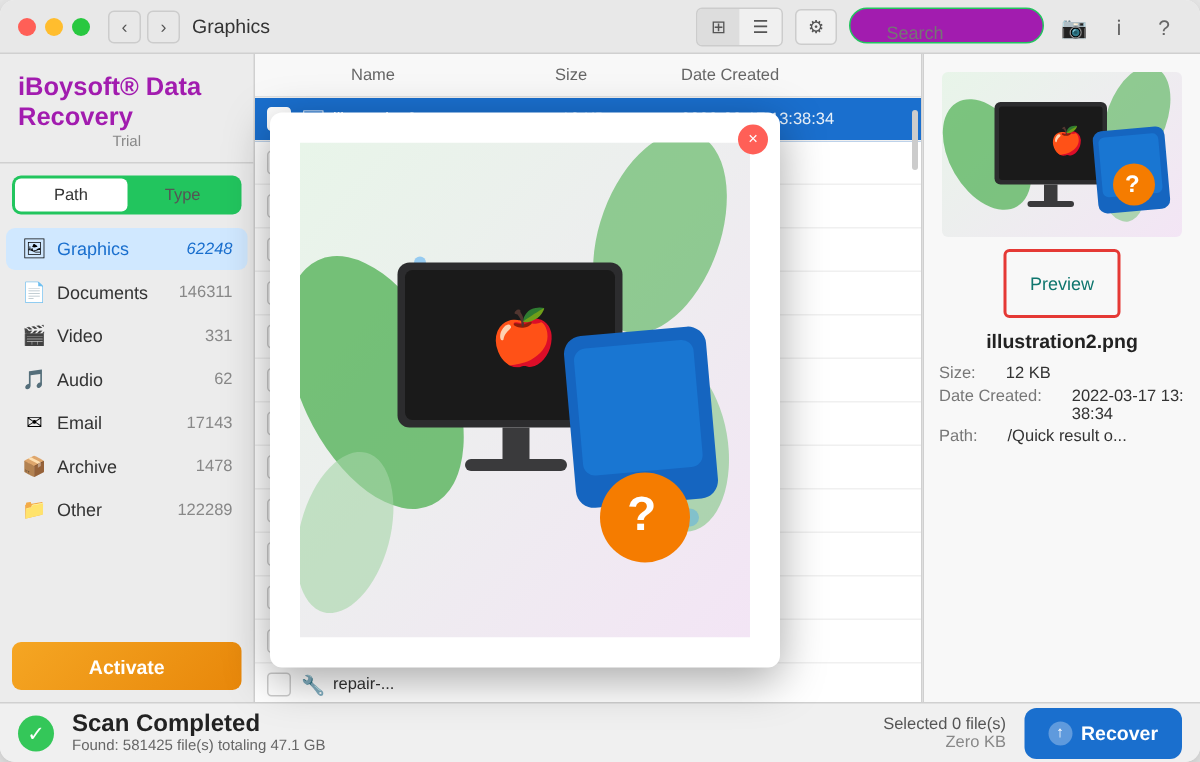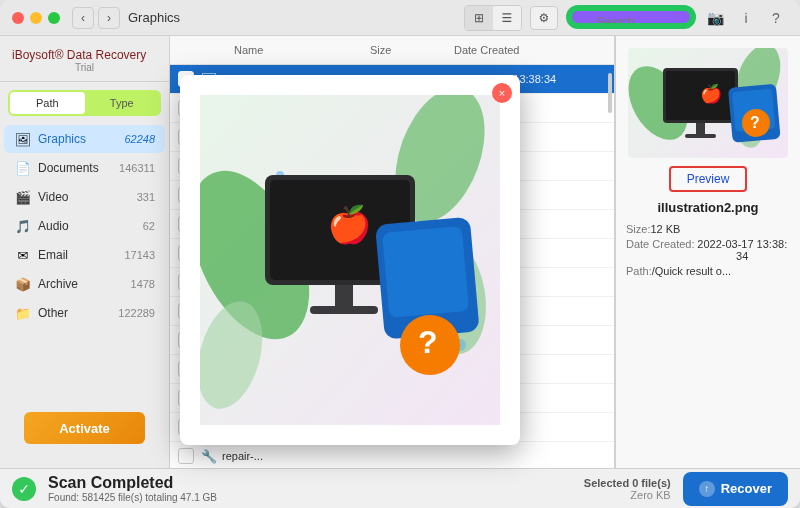--- a/index.html
+++ b/index.html
@@ -107,25 +107,25 @@
       cursor: pointer;
       display: flex;
       align-items: center;
       justify-content: center;
       font-size: 12px;
       color: #555;
     }
     .search-box {
       width: 130px;
       height: 24px;
-      border: 6px solid #22c55e;
+      border: 1px solid #22c55e;
       border-radius: 12px;
       padding: 10px 8px 0 24px;
       font-size: 12px;
-      background: #8b5cf6;
+      background: #a21caf;
       position: relative;
     }
     .search-wrapper {
       position: relative;
     }
     .search-icon-inner {
       position: absolute;
       left: 7px;
       top: 50%;
       transform: translateY(-50%);
@@ -164,34 +164,34 @@
       border-right: 1px solid #d0d0d0;
       display: flex;
       flex-direction: column;
       flex-shrink: 0;
     }
     .sidebar-header {
       padding: 12px 12px 8px;
       border-bottom: 1px solid #d0d0d0;
     }
     .app-name {
-      font-size: 12px;
-      font-weight: 400;
-      color: #7f1d1d;
+      font-size: 17px;
+      font-weight: 700;
+      color: #a21caf;
       line-height: 1.2;
     }
     .app-trial {
       font-size: 10px;
       color: #888;
       text-align: center;
     }
     .sidebar-tabs {
       display: flex;
       margin: 8px 8px 4px;
-      background: #bef264;
+      background: #22c55e;
       border-radius: 6px;
       padding: 2px;
     }
     .sidebar-tab {
       flex: 1;
       height: 22px;
       border: none;
       border-radius: 4px;
       font-size: 11px;
       cursor: pointer;
@@ -234,21 +234,21 @@
       color: #333;
     }
     .sidebar-item.active .sidebar-item-label { color: #1a6fce; font-weight: 500; }
     .sidebar-item-count {
       font-size: 11px;
       color: #888;
     }
     .sidebar-item.active .sidebar-item-count { color: #1a6fce; font-style: italic; }
 
     .sidebar-activate {
-      margin: 24px;
+      margin: 8px;
     }
     .activate-btn {
       width: 100%;
       height: 32px;
       background: linear-gradient(135deg, #f5a623, #e8870a);
       border: none;
       border-radius: 6px;
       color: white;
       font-size: 13px;
       font-weight: 600;
@@ -353,44 +353,43 @@
       display: flex;
       align-items: center;
       justify-content: center;
       margin-bottom: 8px;
       overflow: hidden;
       position: relative;
     }
     .preview-btn {
       border: 2px solid #e53935;
       background: transparent;
-      color: #1d4ed8;
+      color: #0f766e;
       font-size: 12px;
-      padding: 4px 16px;
+      padding: 14px 16px;
       border-radius: 4px;
       cursor: pointer;
       margin-bottom: 8px;
     }
     .preview-filename {
       font-size: 13px;
       font-weight: 600;
       color: #222;
       text-align: center;
       margin-bottom: 8px;
     }
     .preview-meta {
       width: 100%;
       font-size: 11px;
       color: #555;
     }
     .preview-meta-row {
       display: flex;
       margin-bottom: 3px;
-      gap: 0;
-      text-align: center;
+      gap: 20px;
     }
     .preview-meta-label { color: #777; flex-shrink: 0; }
     .preview-meta-value { color: #333; word-break: break-all; }
 
     
     .mac-illustration {
       width: 160px;
       height: 110px;
     }
 
@@ -427,21 +426,21 @@
     }
     .scan-status-sub {
       font-size: 10px;
       color: #666;
     }
     .selected-info {
       font-size: 11px;
       color: #555;
       text-align: right;
     }
-    .selected-info-files { font-weight: 700; }
+    .selected-info-files { font-weight: 400; }
     .selected-info-size { color: #888; }
     .recover-btn {
       height: 34px;
       padding: 0 16px;
       background: #1a6fce;
       border: none;
       border-radius: 8px;
       color: white;
       font-size: 13px;
       font-weight: 600;

